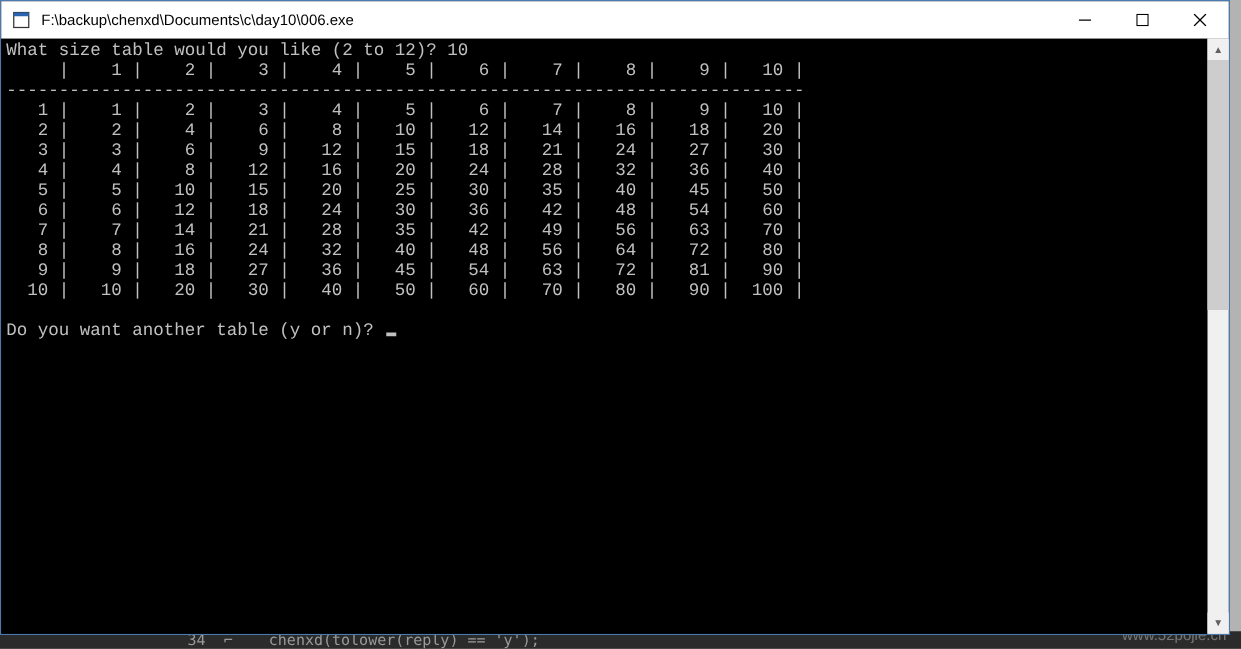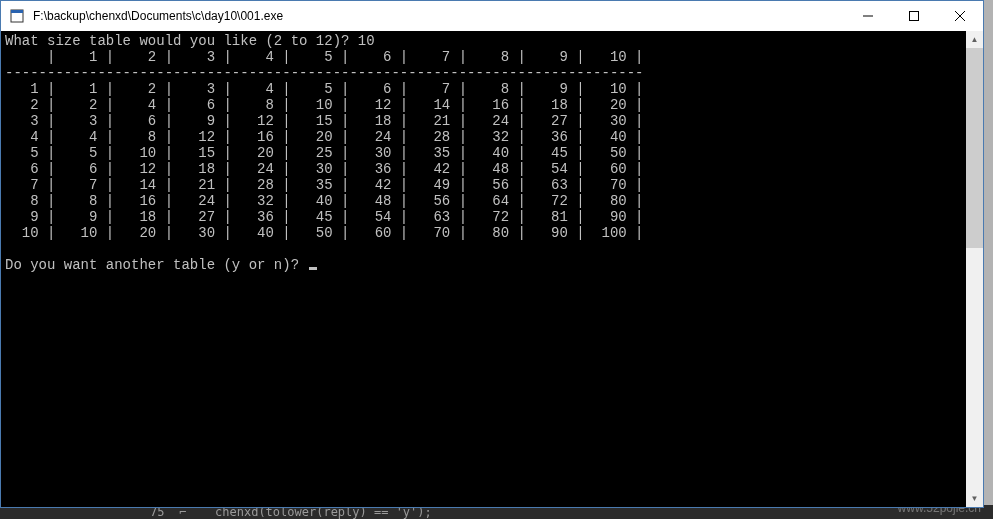--- a/index.html
+++ b/index.html
@@ -39,33 +39,33 @@
   .cursor { display:inline-block; width:8px; height:3px; background:#c0c0c0; vertical-align: -1px; margin-left:2px;}
   
   
   .bgstrip { position:absolute; left:0; bottom:0; width:993px; height:14px; background:#2b2b2b; color:#9a9a9a; font-family: Consolas, monospace; font-size:12px; padding-left:150px; line-height:14px; white-space:pre;}
   .watermark1 { position:absolute; right:12px; bottom:20px; color:rgba(255,255,255,0.35); font-size:15px; font-weight:bold; letter-spacing:2px; font-family: "Microsoft YaHei", sans-serif;}
   .watermark2 { position:absolute; right:12px; bottom:4px; color:rgba(255,255,255,0.35); font-size:12px; font-family: Arial, sans-serif;}
 </style>
 </head>
 <body>
 
-<div class="bgstrip"><span>75</span>  ⌐    <span>chenxd(tolower(reply) == 'y');</span></div>
+<div class="bgstrip"><span>34</span>  ⌐    <span>chenxd(tolower(reply) == 'y');</span></div>
 <div class="watermark1">吾爱破解论坛</div>
 <div class="watermark2">www.52pojie.cn</div>
 
 <div class="window">
   <div class="titlebar">
     <span class="icon">
       <svg width="14" height="14" viewBox="0 0 14 14">
           <rect x="1" y="1" width="12" height="12" fill="none" stroke="#333" stroke-width="1"></rect>
           <rect x="1" y="1" width="12" height="3" fill="#2a63b0"></rect>
         </svg>
     </span>
-    <span class="title">F:\backup\chenxd\Documents\c\day10\001.exe</span>
+    <span class="title">F:\backup\chenxd\Documents\c\day10\006.exe</span>
     <div class="winbtns">
       <div class="winbtn">
           <svg width="10" height="10">
             <line x1="0" y1="5" x2="10" y2="5" stroke="#000" stroke-width="1"></line>
           </svg>
         </div>
       <div class="winbtn">
           <svg width="10" height="10">
             <rect x="0.5" y="0.5" width="9" height="9" fill="none" stroke="#000" stroke-width="1"></rect>
           </svg>

